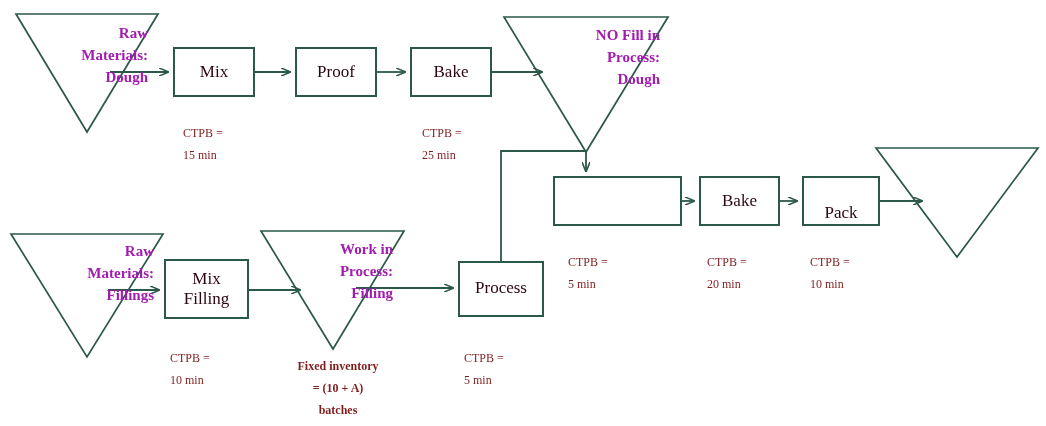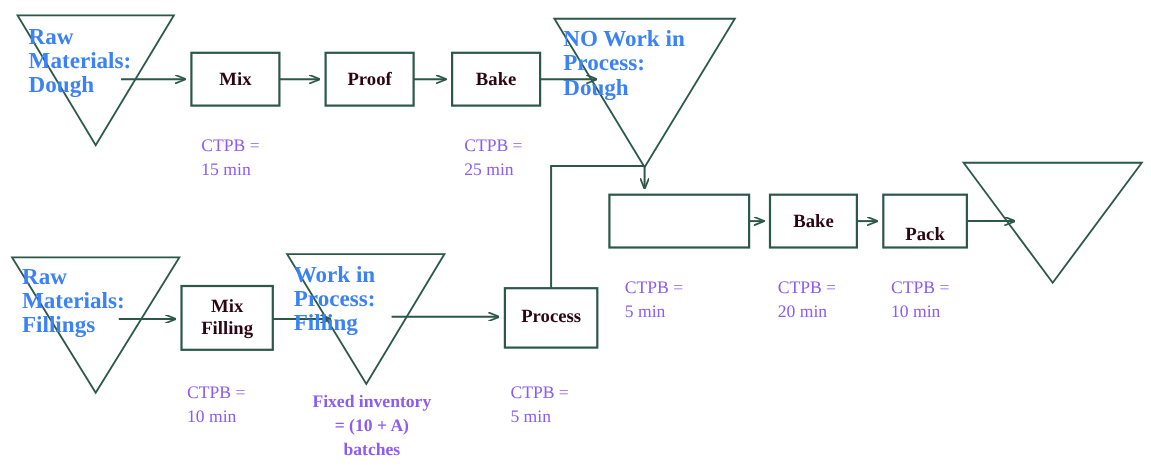--- a/index.html
+++ b/index.html
@@ -39,44 +39,44 @@
   }
   .conn {
     stroke: #2b5848;
     stroke-width: 1.8;
     fill: none;
   }
   .node-label {
     position: absolute;
     color: #2b0512;
     font-family: "Liberation Serif", "DejaVu Serif", serif;
-    font-weight: bold;
+    font-weight: normal;
     font-size: 17px;
     line-height: 20px;
     text-align: center;
     white-space: pre-line;
     pointer-events: none;
   }
   .tri-label {
     position: absolute;
-    color: #3b82f6;
+    color: #a21caf;
     font-family: "Liberation Serif", "DejaVu Serif", serif;
     font-weight: bold;
-    font-size: 21px;
+    font-size: 15px;
     line-height: 22px;
-    text-align: left;
+    text-align: right;
     white-space: pre-line;
     pointer-events: none;
   }
   .annot {
     position: absolute;
-    color: #8b5cf6;
+    color: #7f1d1d;
     font-family: "Liberation Serif", "DejaVu Serif", serif;
     font-weight: normal;
-    font-size: 16px;
+    font-size: 12px;
     line-height: 22px;
     text-align: left;
     white-space: pre-line;
   }
   .annot.bold {
     font-weight: bold;
   }
   .annot.center {
     text-align: center;
   }
@@ -125,21 +125,21 @@
 
     <line class="conn" x1="108" y1="290" x2="159" y2="290" marker-end="url(#arrowhead)"></line>
     <line class="conn" x1="248" y1="290" x2="300" y2="290" marker-end="url(#arrowhead)"></line>
     <line class="conn" x1="356" y1="288" x2="453" y2="288" marker-end="url(#arrowhead)"></line>
   </svg>
 
   <div class="tri-label" style="left:26px; top:22px; width:122px;">Raw
 Materials:
 Dough</div>
 
-  <div class="tri-label" style="left:512px; top:24px; width:148px;">NO Work  in
+  <div class="tri-label" style="left:512px; top:24px; width:148px;">NO Fill  in
 Process:
 Dough</div>
 
   <div class="tri-label" style="left:20px; top:240px; width:134px;">Raw
 Materials:
 Fillings</div>
 
   <div class="tri-label" style="left:267px; top:238px; width:126px;">Work  in
 Process:
 Filling</div>

